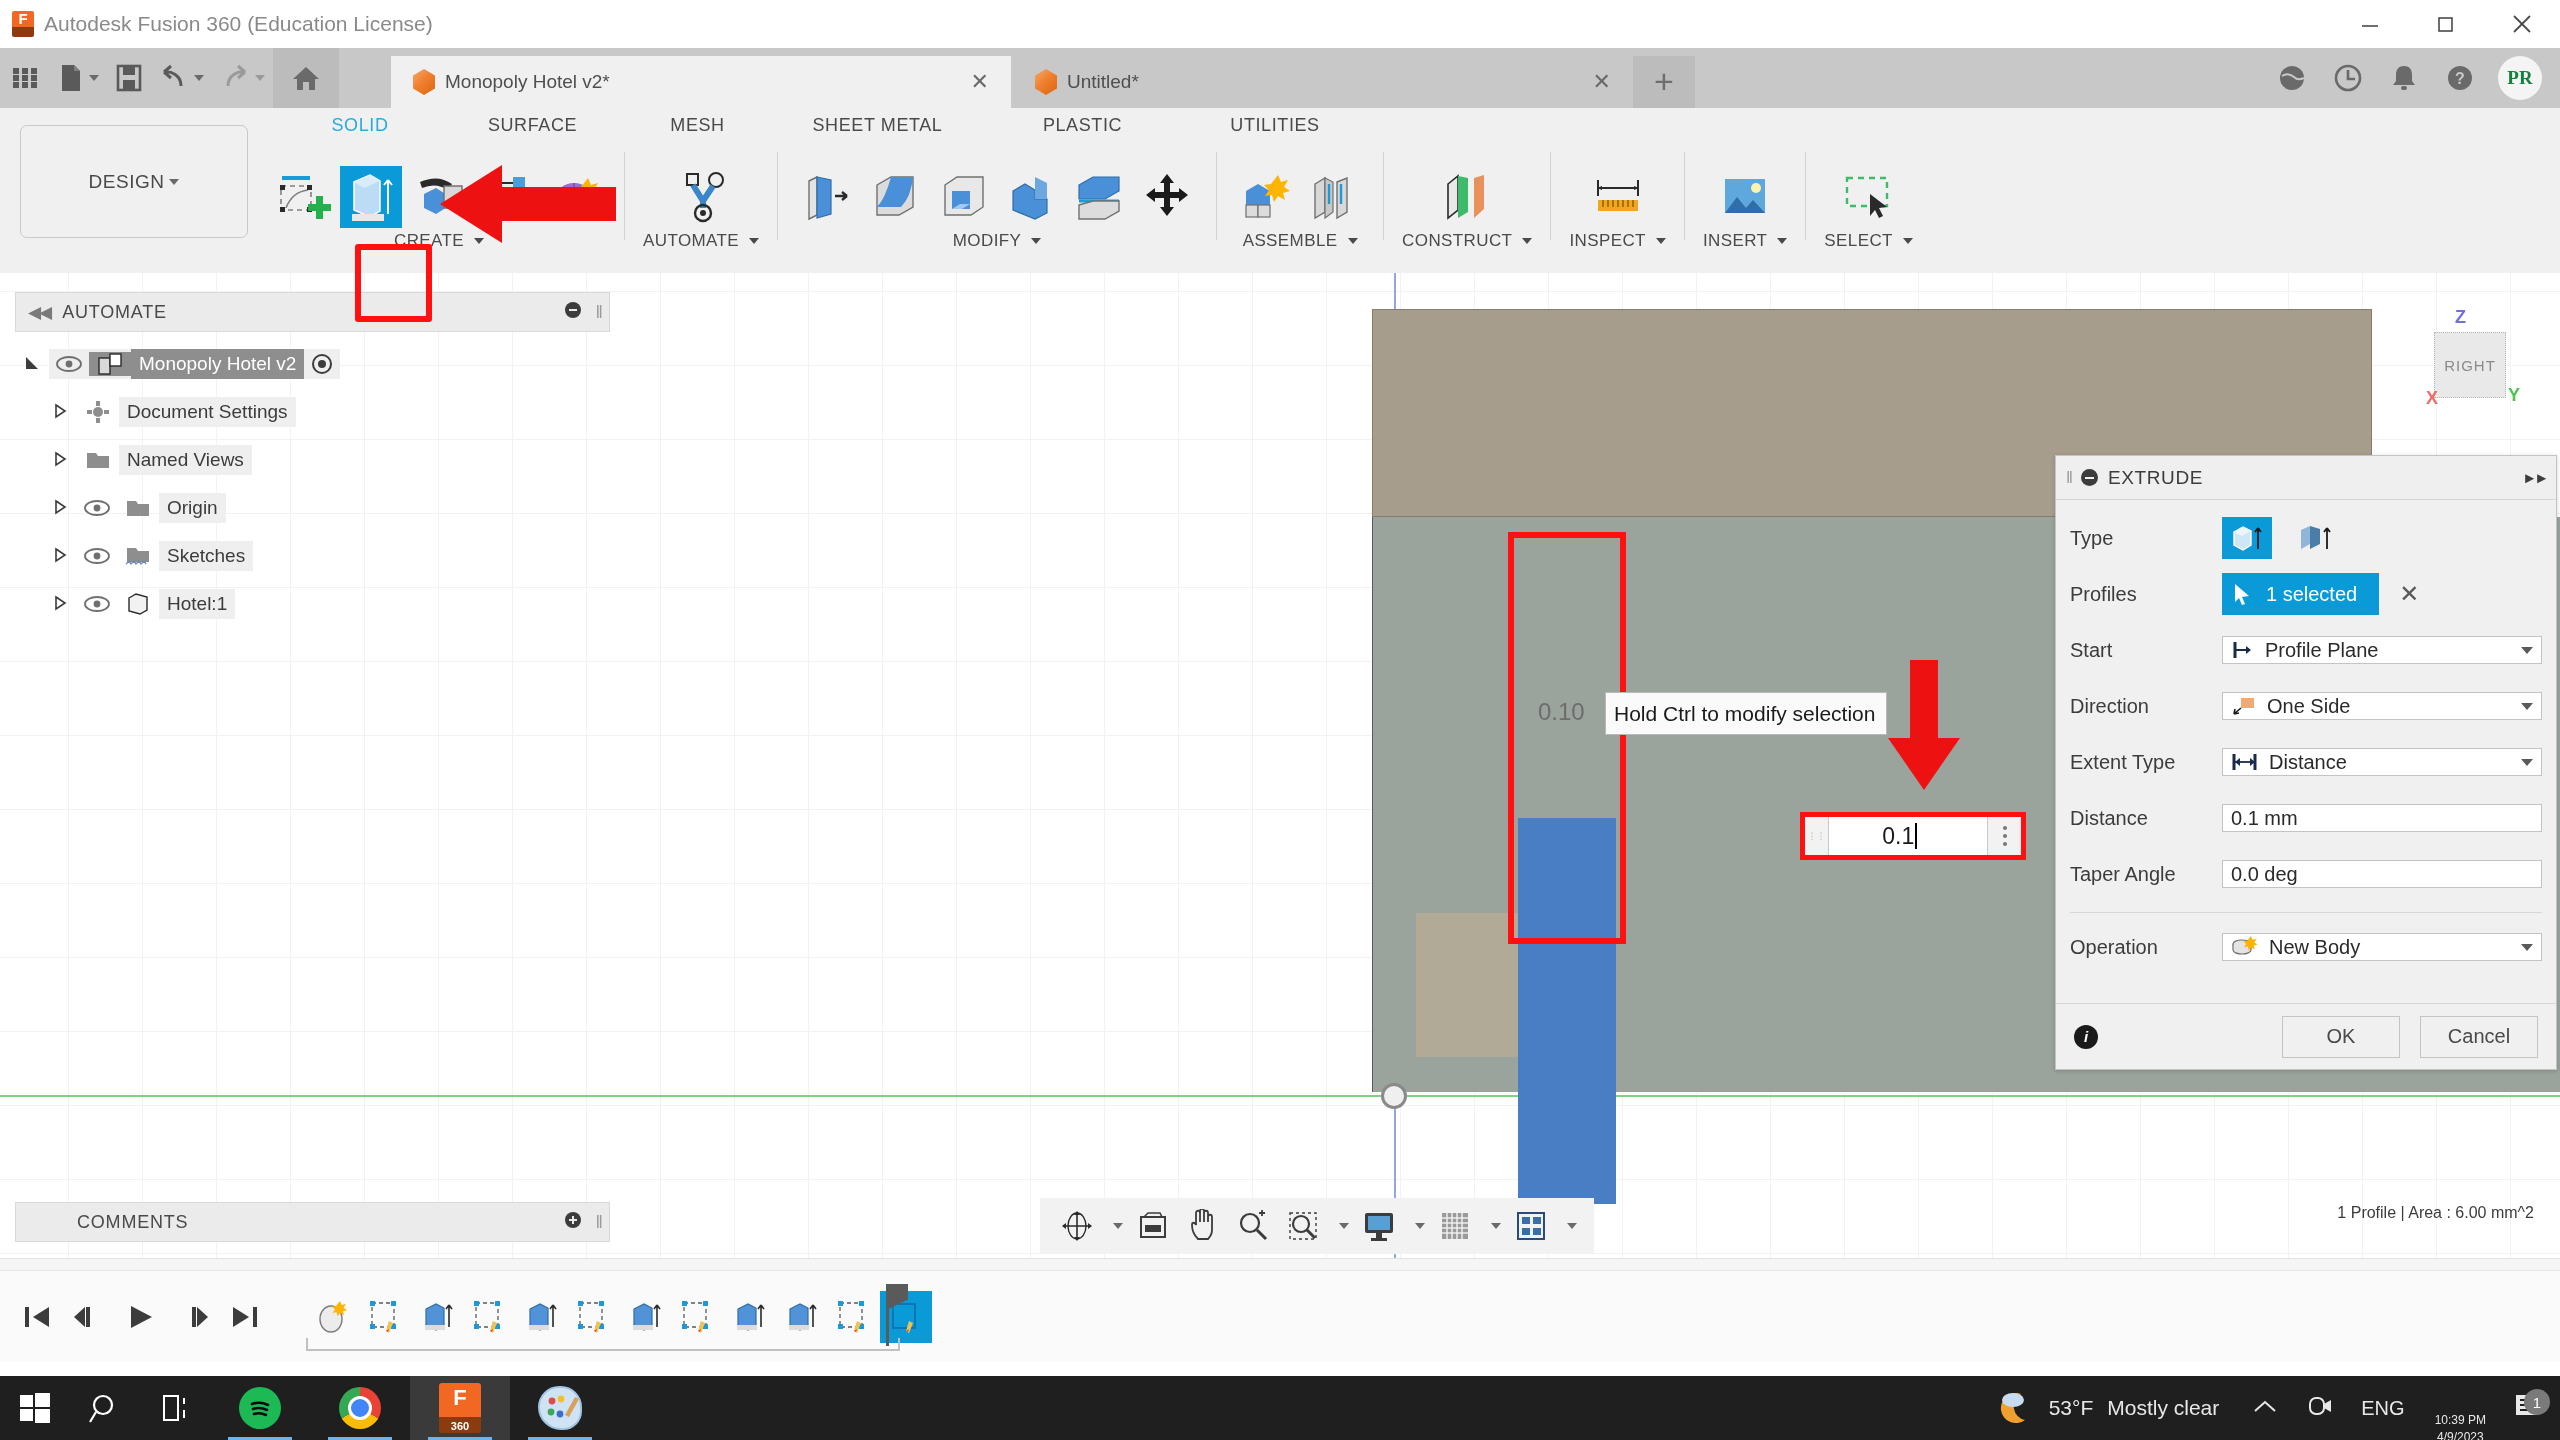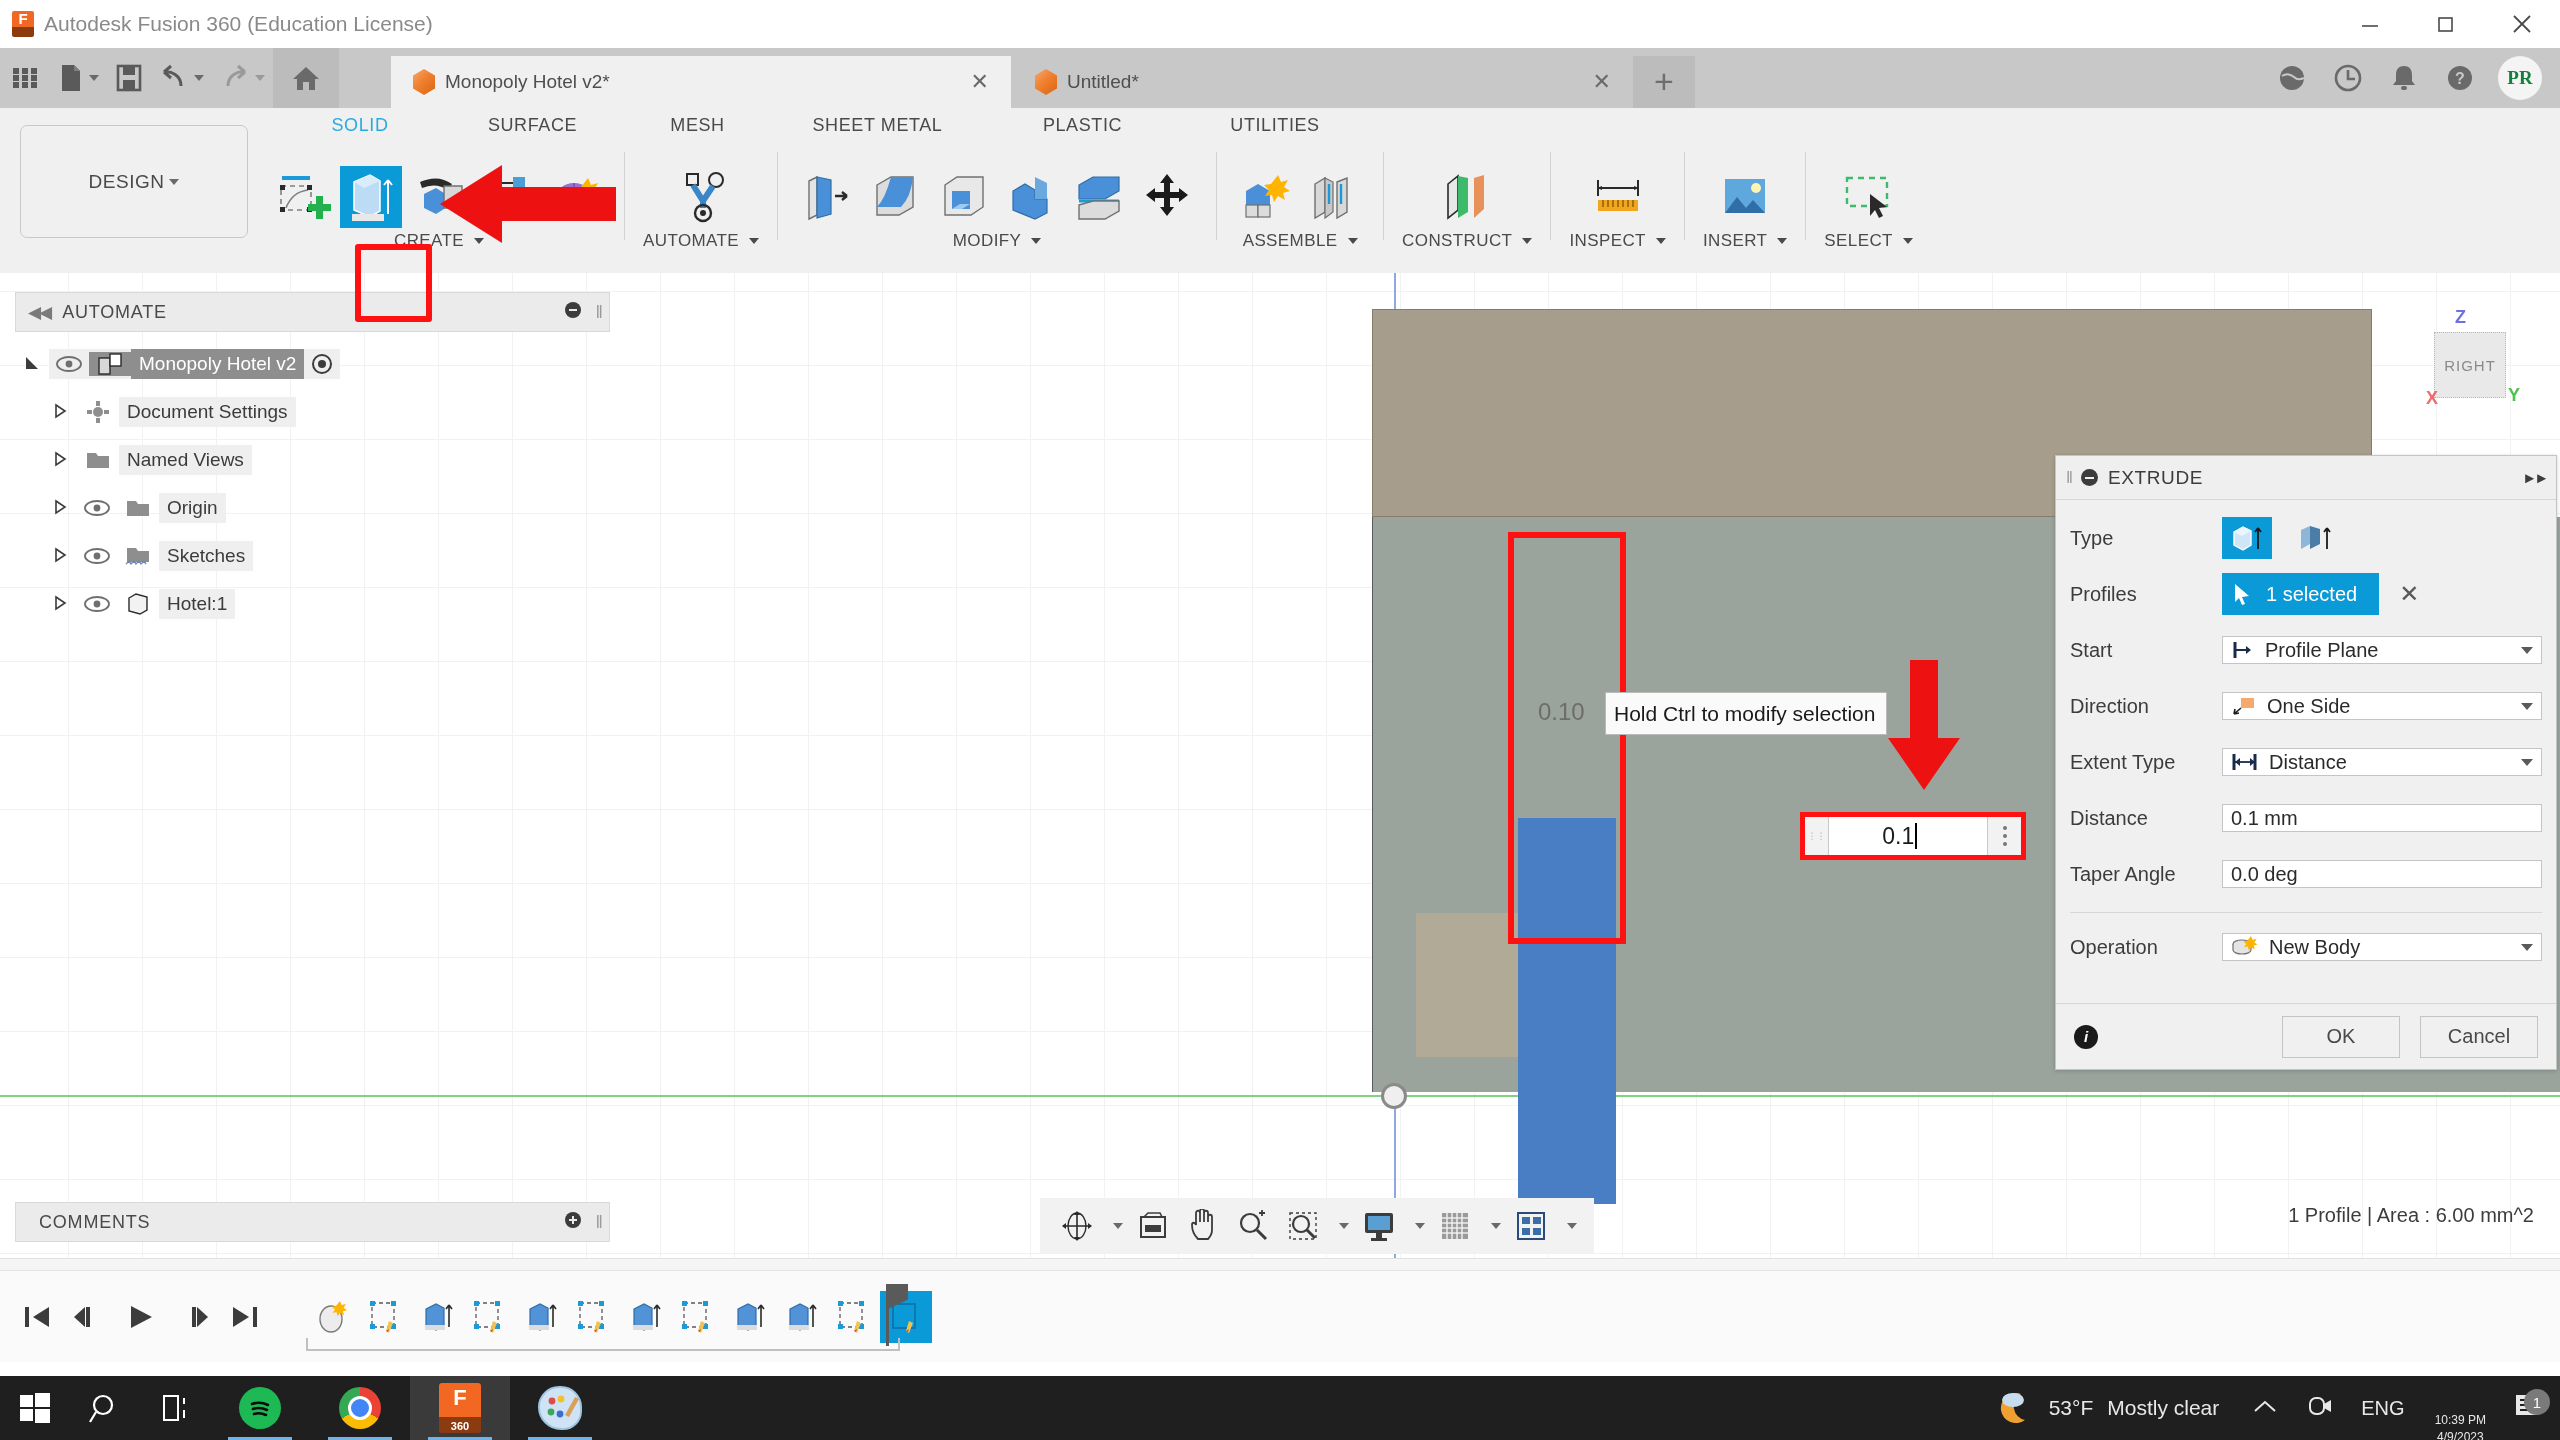--- a/index.html
+++ b/index.html
@@ -241,37 +241,37 @@
     width:118px;height:42px;border:1px solid #c4c4c4;background:#f0f0f0;
     display:flex;align-items:center;justify-content:center;font-size:20px;color:#4a4a4a;
   }
   .ex-btn.ok{margin-left:auto;margin-right:20px;}
 
   
   .comments{
     position:absolute;left:15px;top:1202px;width:595px;height:40px;
     background:#ebebeb;border:1px solid #d9d9d9;display:flex;align-items:center;
   }
-  .comments .ttl{font-size:18px;color:#4a4a4a;margin-left:23px;letter-spacing:.8px;}
+  .comments .ttl{font-size:18px;color:#4a4a4a;margin-left:61px;letter-spacing:.8px;}
   .comments .plus{margin-left:auto;margin-right:14px;color:#5a5a5a;}
   .comments .grip{margin-right:6px;color:#9a9a9a;font-size:18px;}
 
   .navbar{
     position:absolute;left:1040px;top:1198px;height:56px;
     background:#f2f2f2;display:flex;align-items:center;padding:0 14px;gap:4px;z-index:10;
   }
   .nbtn{width:46px;height:46px;display:flex;align-items:center;justify-content:center;}
   .nbtn.sm{width:22px;}
 
   .statusbar{
     position:absolute;left:0;top:1258px;width:2560px;height:20px;background:#f5f5f5;
     border-top:1px solid #e2e2e2;
   }
   .status-text{
-    position:absolute;right:26px;top:1204px;font-size:20px;color:#3c3c3c;z-index:11;
+    position:absolute;right:26px;top:1204px;font-size:16px;color:#3c3c3c;z-index:11;
   }
 
   .timeline{
     position:absolute;left:0;top:1270px;width:2560px;height:92px;background:#fafafa;
     border-top:1px solid #e4e4e4;display:flex;align-items:center;
   }
   .tl-nav{display:flex;align-items:center;gap:22px;margin-left:22px;color:#3c3c3c;}
   .tl-items{display:flex;align-items:center;margin-left:48px;position:relative;}
   .tl-item{width:52px;height:52px;display:flex;align-items:center;justify-content:center;position:relative;}
   .tl-item.sel{background:#0a9ad8;}

